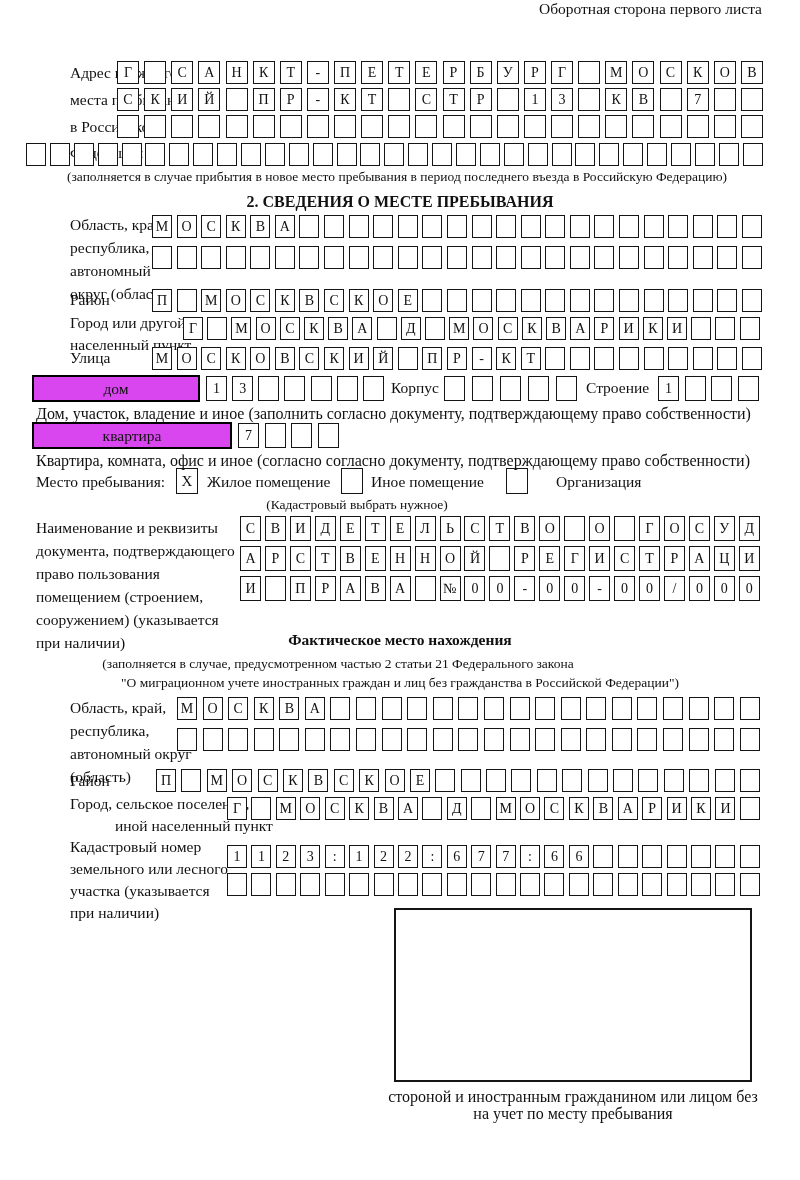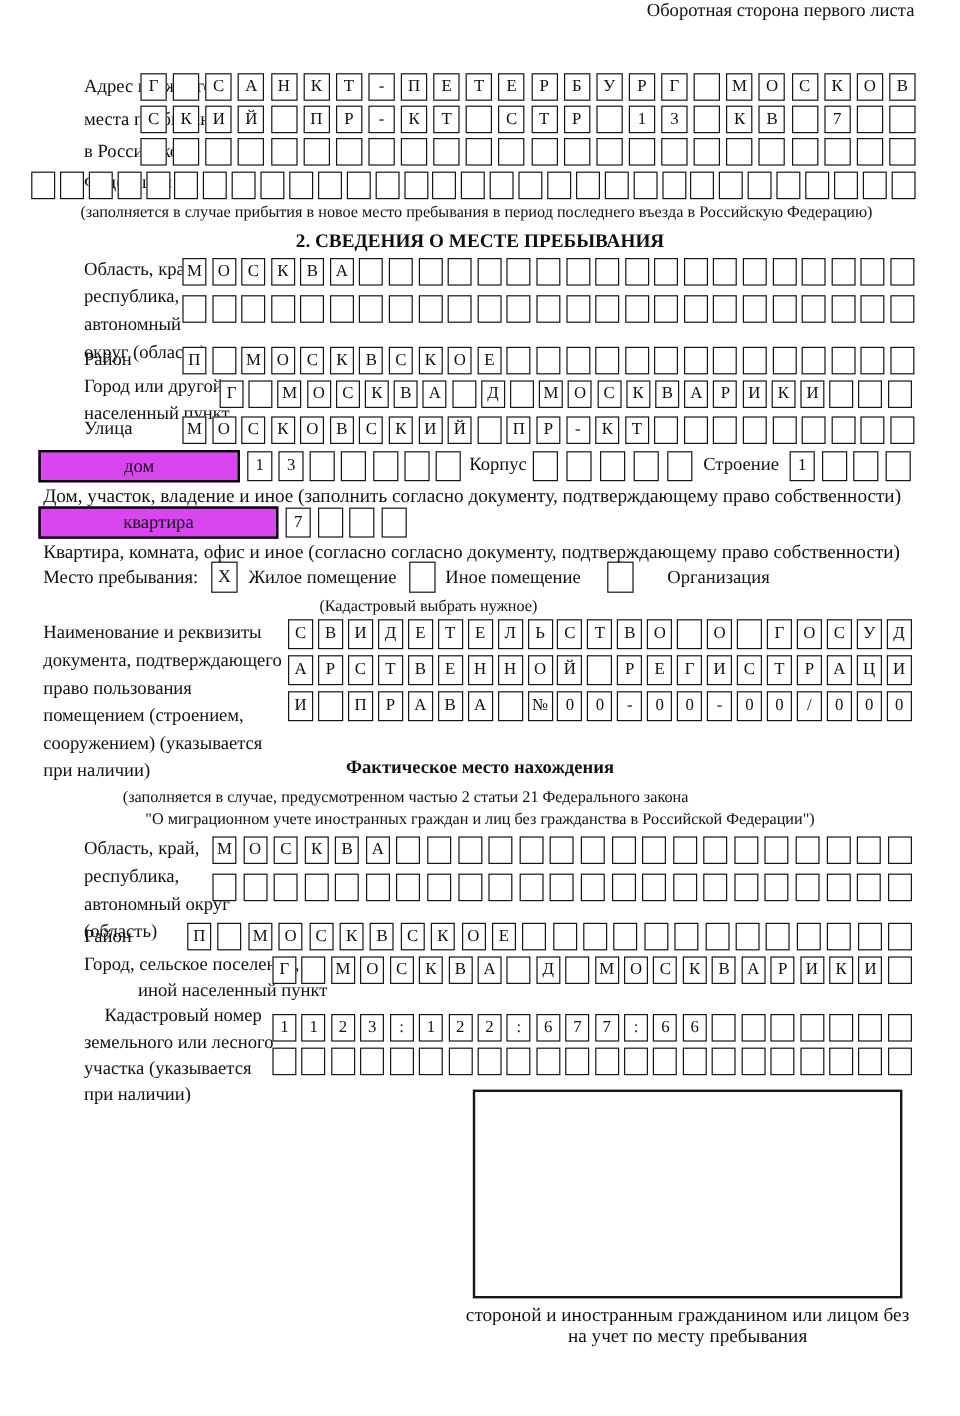--- a/index.html
+++ b/index.html
@@ -535,21 +535,21 @@
     <span class="cell">К</span>
     <span class="cell">В</span>
     <span class="cell">А</span>
     <span class="cell">Р</span>
     <span class="cell">И</span>
     <span class="cell">К</span>
     <span class="cell">И</span>
     <span class="cell"></span>
   </div>
 
-<div class="lbl" style="left:70px;top:838px;margin-left:17px;">Кадастровый номер</div>
+<div class="lbl" style="left:70px;top:838px;">Кадастровый номер</div>
 <div class="lbl" style="left:70px;top:860px;">земельного или лесного</div>
 <div class="lbl" style="left:70px;top:882px;">участка (указывается</div>
 <div class="lbl" style="left:70px;top:904px;">при наличии)</div>
 <div class="cellrow w20" style="left:227px;top:845px;width:533px;">
     <span class="cell">1</span>
     <span class="cell">1</span>
     <span class="cell">2</span>
     <span class="cell">3</span>
     <span class="cell">:</span>
     <span class="cell">1</span>

